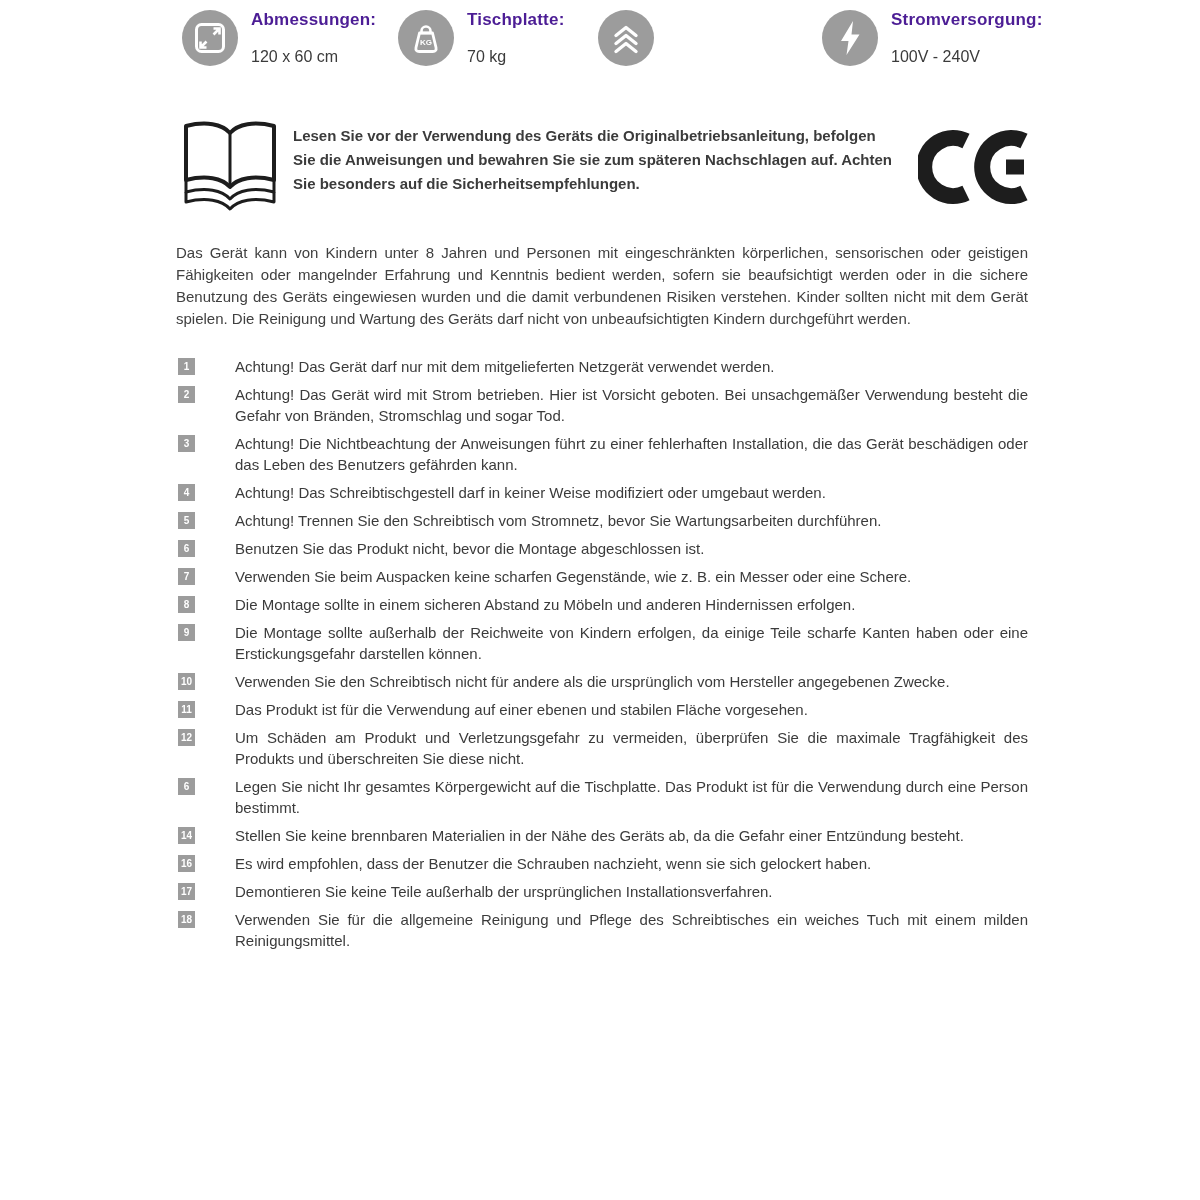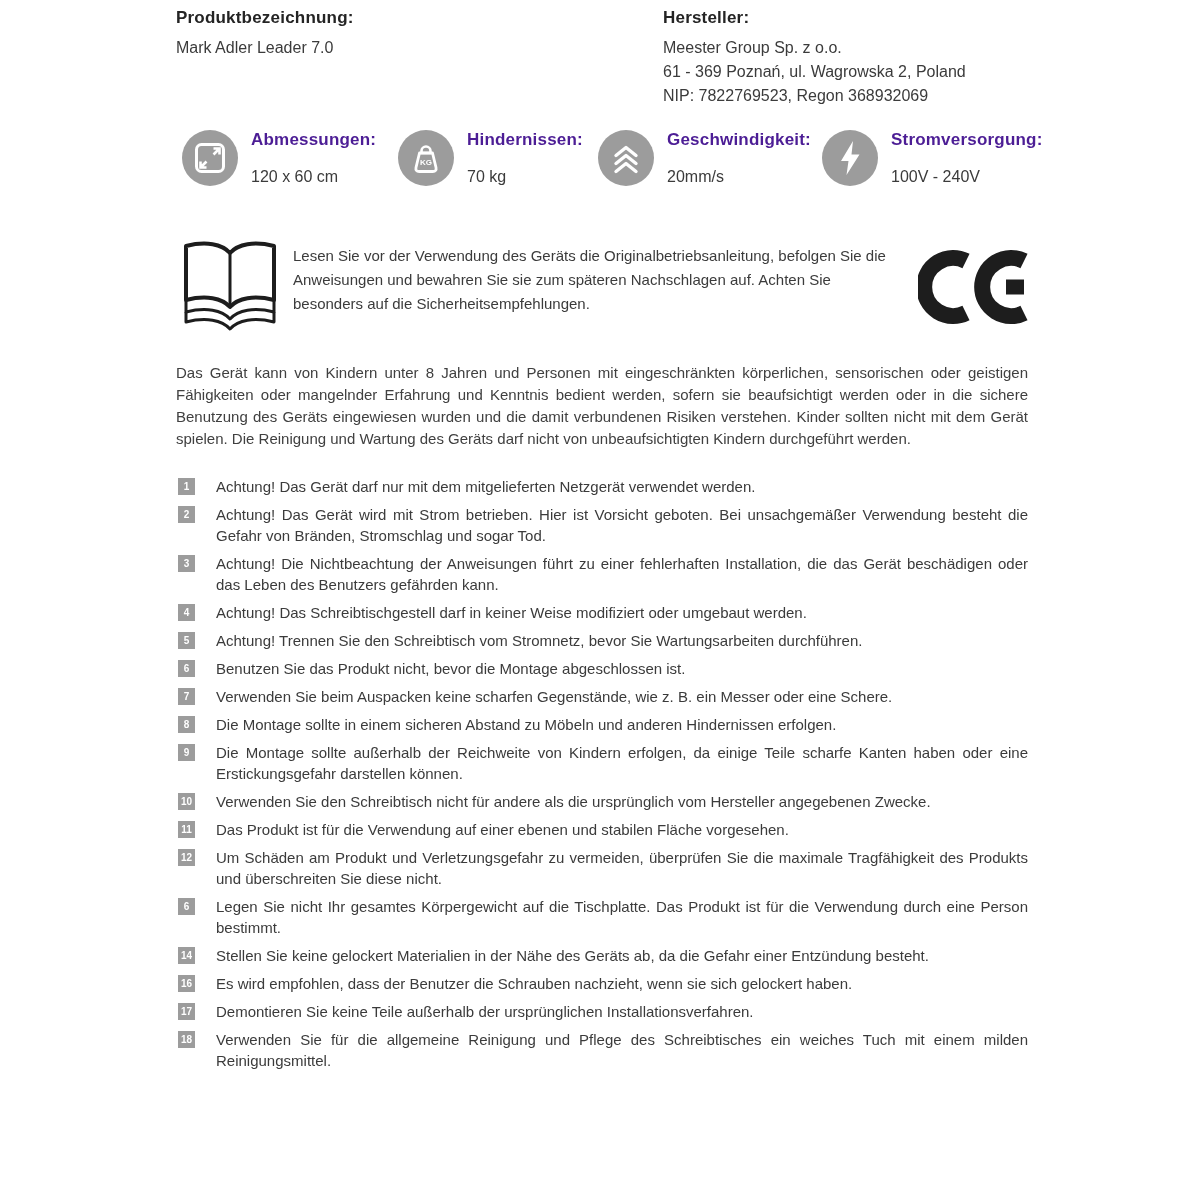--- a/index.html
+++ b/index.html
@@ -20,54 +20,42 @@
   .specs{position:relative;height:70px;margin-top:10px;}
   .spec{position:absolute;top:0;display:flex;align-items:center;}
   .spec-circle{width:56px;height:56px;flex:0 0 56px;}
   .spec-text{margin-left:13px;}
   .spec-label{font-weight:bold;font-size:17px;color:#4c1d95;letter-spacing:.2px;}
   .spec-value{font-size:16px;color:#3b3b3b;margin-top:18px;}
 
   
   .manual-row{position:relative;height:100px;margin-top:38px;}
   .book-wrap{position:absolute;left:0;top:0;width:108px;height:96px;}
-  .manual-text{position:absolute;left:117px;top:6px;width:600px;font-size:15px;line-height:24px;color:#3b3b3b;}
+  .manual-text{position:absolute;left:117px;top:6px;width:600px;font-size:15px;line-height:24px;color:#3b3b3b;font-weight:bold;}
   .ce-wrap{position:absolute;left:742px;top:10px;width:116px;height:78px;}
 
   
   .children-par{margin-top:24px;font-size:15px;line-height:22px;text-align:justify;color:#404040;}
 
   
   .caution-heading{margin:44px 0 0 57px;font-size:27px;font-weight:bold;color:#1e1e1e;letter-spacing:.5px;}
   .caution-list{margin-top:26px;}
   .caution-item{position:relative;margin-bottom:7px;min-height:21px;}
   .num-badge{
     position:absolute;left:2px;top:2px;width:17px;height:17px;background:#9c9c9c;
     color:#ffffff;font-size:10px;font-weight:bold;display:flex;align-items:center;justify-content:center;
   }
-  .item-text{margin-left:40px;font-size:15px;line-height:21px;text-align:justify;color:#3b3b3b;}
+  .item-text{margin-left:59px;font-size:15px;line-height:21px;text-align:justify;color:#3b3b3b;}
 </style>
 </head>
 <body>
 
 <div class="page">
   <div class="content">
 
-    <div class="id-row">
-      <div class="id-col-left">
-        <div class="id-label">Produktbezeichnung:</div>
-        <div class="id-line">Mark Adler Leader 7.0</div>
-      </div>
-      <div class="id-col-right">
-        <div class="id-label">Hersteller:</div>
-        <div class="id-line">Meester Group Sp. z o.o.</div>
-        <div class="id-line">61 - 369 Poznań, ul. Wagrowska 2, Poland</div>
-        <div class="id-line">NIP: 7822769523, Regon 368932069</div>
-      </div>
-    </div>
 
     <div class="specs">
 
       <div class="spec" style="left:6px">
         <span class="spec-circle">
           <svg width="56" height="56" viewBox="0 0 56 56">
             <circle cx="28" cy="28" r="28" fill="#9c9c9c"></circle>
             <rect x="14.5" y="14.5" width="27" height="27" rx="5" fill="none" stroke="#ffffff" stroke-width="3"></rect>
             <path d="M31.5 24.5 L37.5 18.5 M31.5 18.5 h6 v6" fill="none" stroke="#ffffff" stroke-width="2.6"></path>
             <path d="M24.5 31.5 L18.5 37.5 M18.5 31.5 v6 h6" fill="none" stroke="#ffffff" stroke-width="2.6"></path>
@@ -82,38 +70,34 @@
       <div class="spec" style="left:222px">
         <span class="spec-circle">
           <svg width="56" height="56" viewBox="0 0 56 56">
             <circle cx="28" cy="28" r="28" fill="#9c9c9c"></circle>
             <path d="M23.5 21 a4.5 4.5 0 0 1 9 0 v2 h-9 z" fill="none" stroke="#ffffff" stroke-width="2.6"></path>
             <path d="M21.5 23 h13 L38 37.5 q0.8 4 -3.2 4 h-13.6 q-4 0 -3.2 -4 z" fill="none" stroke="#ffffff" stroke-width="2.8" stroke-linejoin="round"></path>
             <text x="28" y="34.5" text-anchor="middle" font-family="Liberation Sans, sans-serif" font-size="8" font-weight="bold" fill="#ffffff">KG</text>
           </svg>
         </span>
         <div class="spec-text">
-          <div class="spec-label">Hindernissen:</div>
+          <div class="spec-label">Tischplatte:</div>
           <div class="spec-value">70 kg</div>
         </div>
       </div>
 
       <div class="spec" style="left:422px">
         <span class="spec-circle">
           <svg width="56" height="56" viewBox="0 0 56 56">
             <circle cx="28" cy="28" r="28" fill="#9c9c9c"></circle>
             <path d="M18 25.5 L28 17.5 L38 25.5" fill="none" stroke="#ffffff" stroke-width="3.4" stroke-linecap="round" stroke-linejoin="round"></path>
             <path d="M18 33.5 L28 25.5 L38 33.5" fill="none" stroke="#ffffff" stroke-width="3.4" stroke-linecap="round" stroke-linejoin="round"></path>
             <path d="M18 41.5 L28 33.5 L38 41.5" fill="none" stroke="#ffffff" stroke-width="3.4" stroke-linecap="round" stroke-linejoin="round"></path>
           </svg>
         </span>
-        <div class="spec-text">
-          <div class="spec-label">Geschwindigkeit:</div>
-          <div class="spec-value">20mm/s</div>
-        </div>
       </div>
 
       <div class="spec" style="left:646px">
         <span class="spec-circle">
           <svg width="56" height="56" viewBox="0 0 56 56">
             <circle cx="28" cy="28" r="28" fill="#9c9c9c"></circle>
             <path d="M31 11 L19 31 h7.5 L24.5 45 L37.5 24.5 h-8 Z" fill="#ffffff"></path>
           </svg>
         </span>
         <div class="spec-text">
@@ -195,21 +179,21 @@
       <div class="caution-item">
         <span class="num-badge">12</span>
         <div class="item-text">Um Schäden am Produkt und Verletzungsgefahr zu vermeiden, überprüfen Sie die maximale Tragfähigkeit des Produkts und überschreiten Sie diese nicht.</div>
       </div>
       <div class="caution-item">
         <span class="num-badge">6</span>
         <div class="item-text">Legen Sie nicht Ihr gesamtes Körpergewicht auf die Tischplatte. Das Produkt ist für die Verwendung durch eine Person bestimmt.</div>
       </div>
       <div class="caution-item">
         <span class="num-badge">14</span>
-        <div class="item-text">Stellen Sie keine gelockert Materialien in der Nähe des Geräts ab, da die Gefahr einer Entzündung besteht.</div>
+        <div class="item-text">Stellen Sie keine brennbaren Materialien in der Nähe des Geräts ab, da die Gefahr einer Entzündung besteht.</div>
       </div>
       <div class="caution-item">
         <span class="num-badge">16</span>
         <div class="item-text">Es wird empfohlen, dass der Benutzer die Schrauben nachzieht, wenn sie sich gelockert haben.</div>
       </div>
       <div class="caution-item">
         <span class="num-badge">17</span>
         <div class="item-text">Demontieren Sie keine Teile außerhalb der ursprünglichen Installationsverfahren.</div>
       </div>
       <div class="caution-item">

